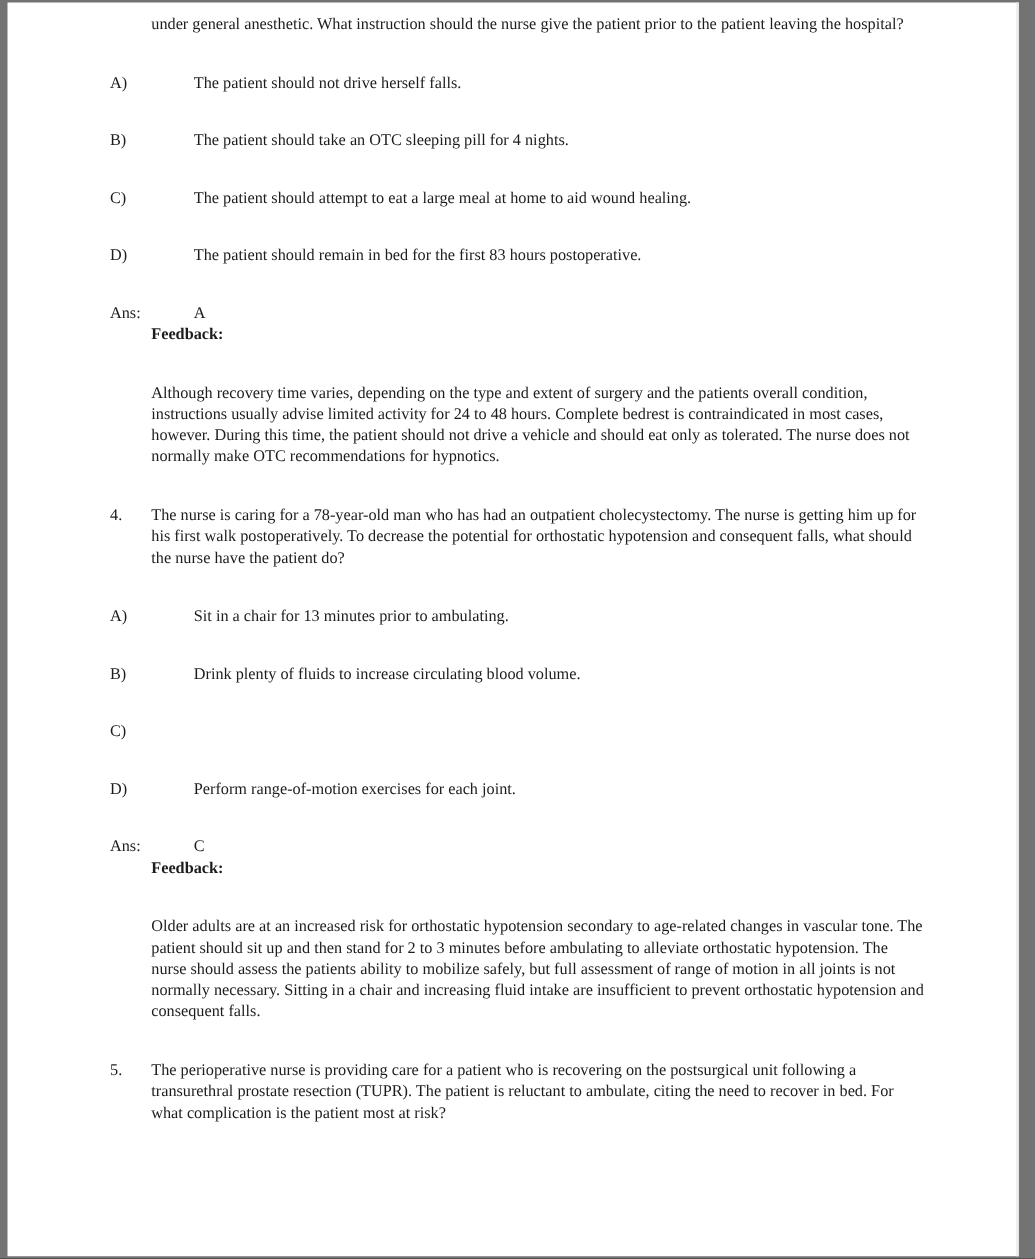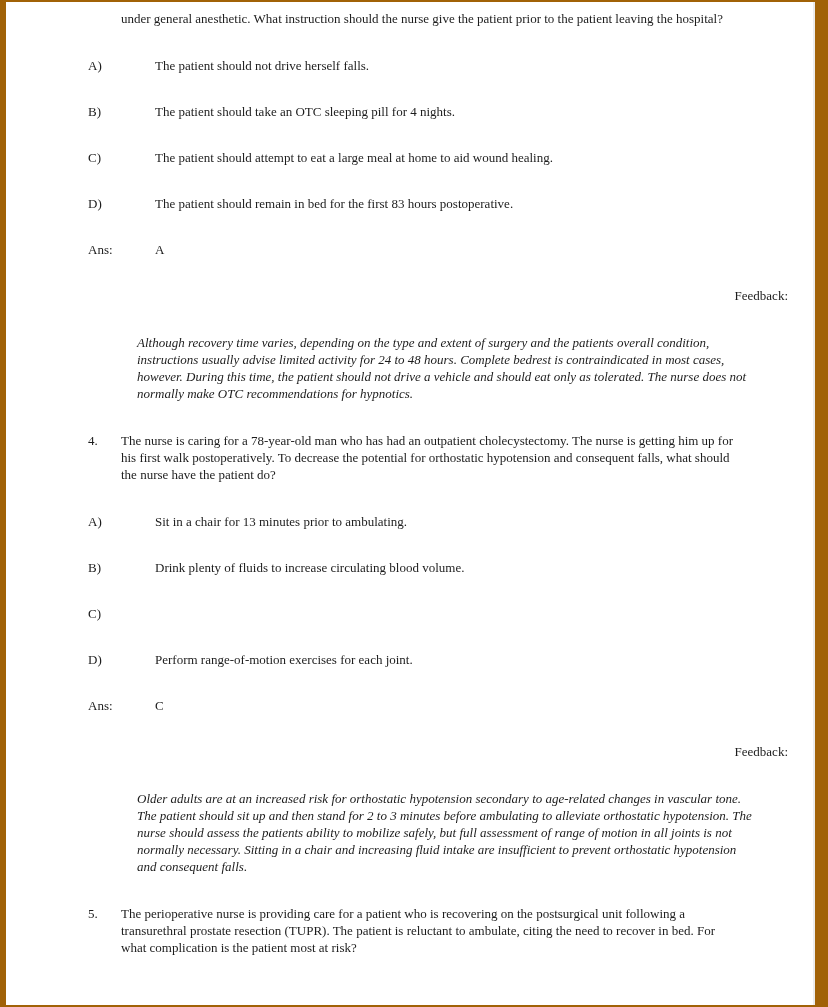--- a/index.html
+++ b/index.html
@@ -8,21 +8,21 @@
     width: 828px;
     height: 1007px;
     overflow: hidden;
     background: #1b1b1d;
     font-family: "Liberation Serif", serif;
   }
   .frame {
     position: relative;
     width: 828px;
     height: 1007px;
-    background: #a16207;
+    background: #737373;
   }
   .page {
     position: absolute;
     left: 6px;
     top: 2px;
     width: 809px;   
     height: 1003px;
     background: #ffffff;
     border-right: 2px solid #ececec;
     box-sizing: border-box;
@@ -37,30 +37,27 @@
     width: 700px;
   }
   .stem-row { display: flex; }
   .q-num { width: 33px; flex: 0 0 33px; }
   .q-text { width: 619px; }
   .opt-row, .ans-row { display: flex; margin-top: 29px; }
   .opt-label, .ans-label { width: 67px; flex: 0 0 67px; }
   .opt-text { width: 585px; }
   .ans-value { width: 585px; }
   .fb-label {
-    margin-top: 29px;
     margin-left: 33px;
-    font-weight: normal;
-    text-align: right;
+    font-weight: bold;
   }
   .fb-text {
     margin-top: 30px;
-    margin-left: 49px;
+    margin-left: 33px;
     width: 619px;
-    font-style: italic;
   }
   .stem-row.continued { margin-top: 0; }
   .stem-row.numbered { margin-top: 30px; }
   .opts-start { margin-top: 30px; }
 </style>
 </head>
 <body>
 
 <div class="frame">
   <div class="page">

